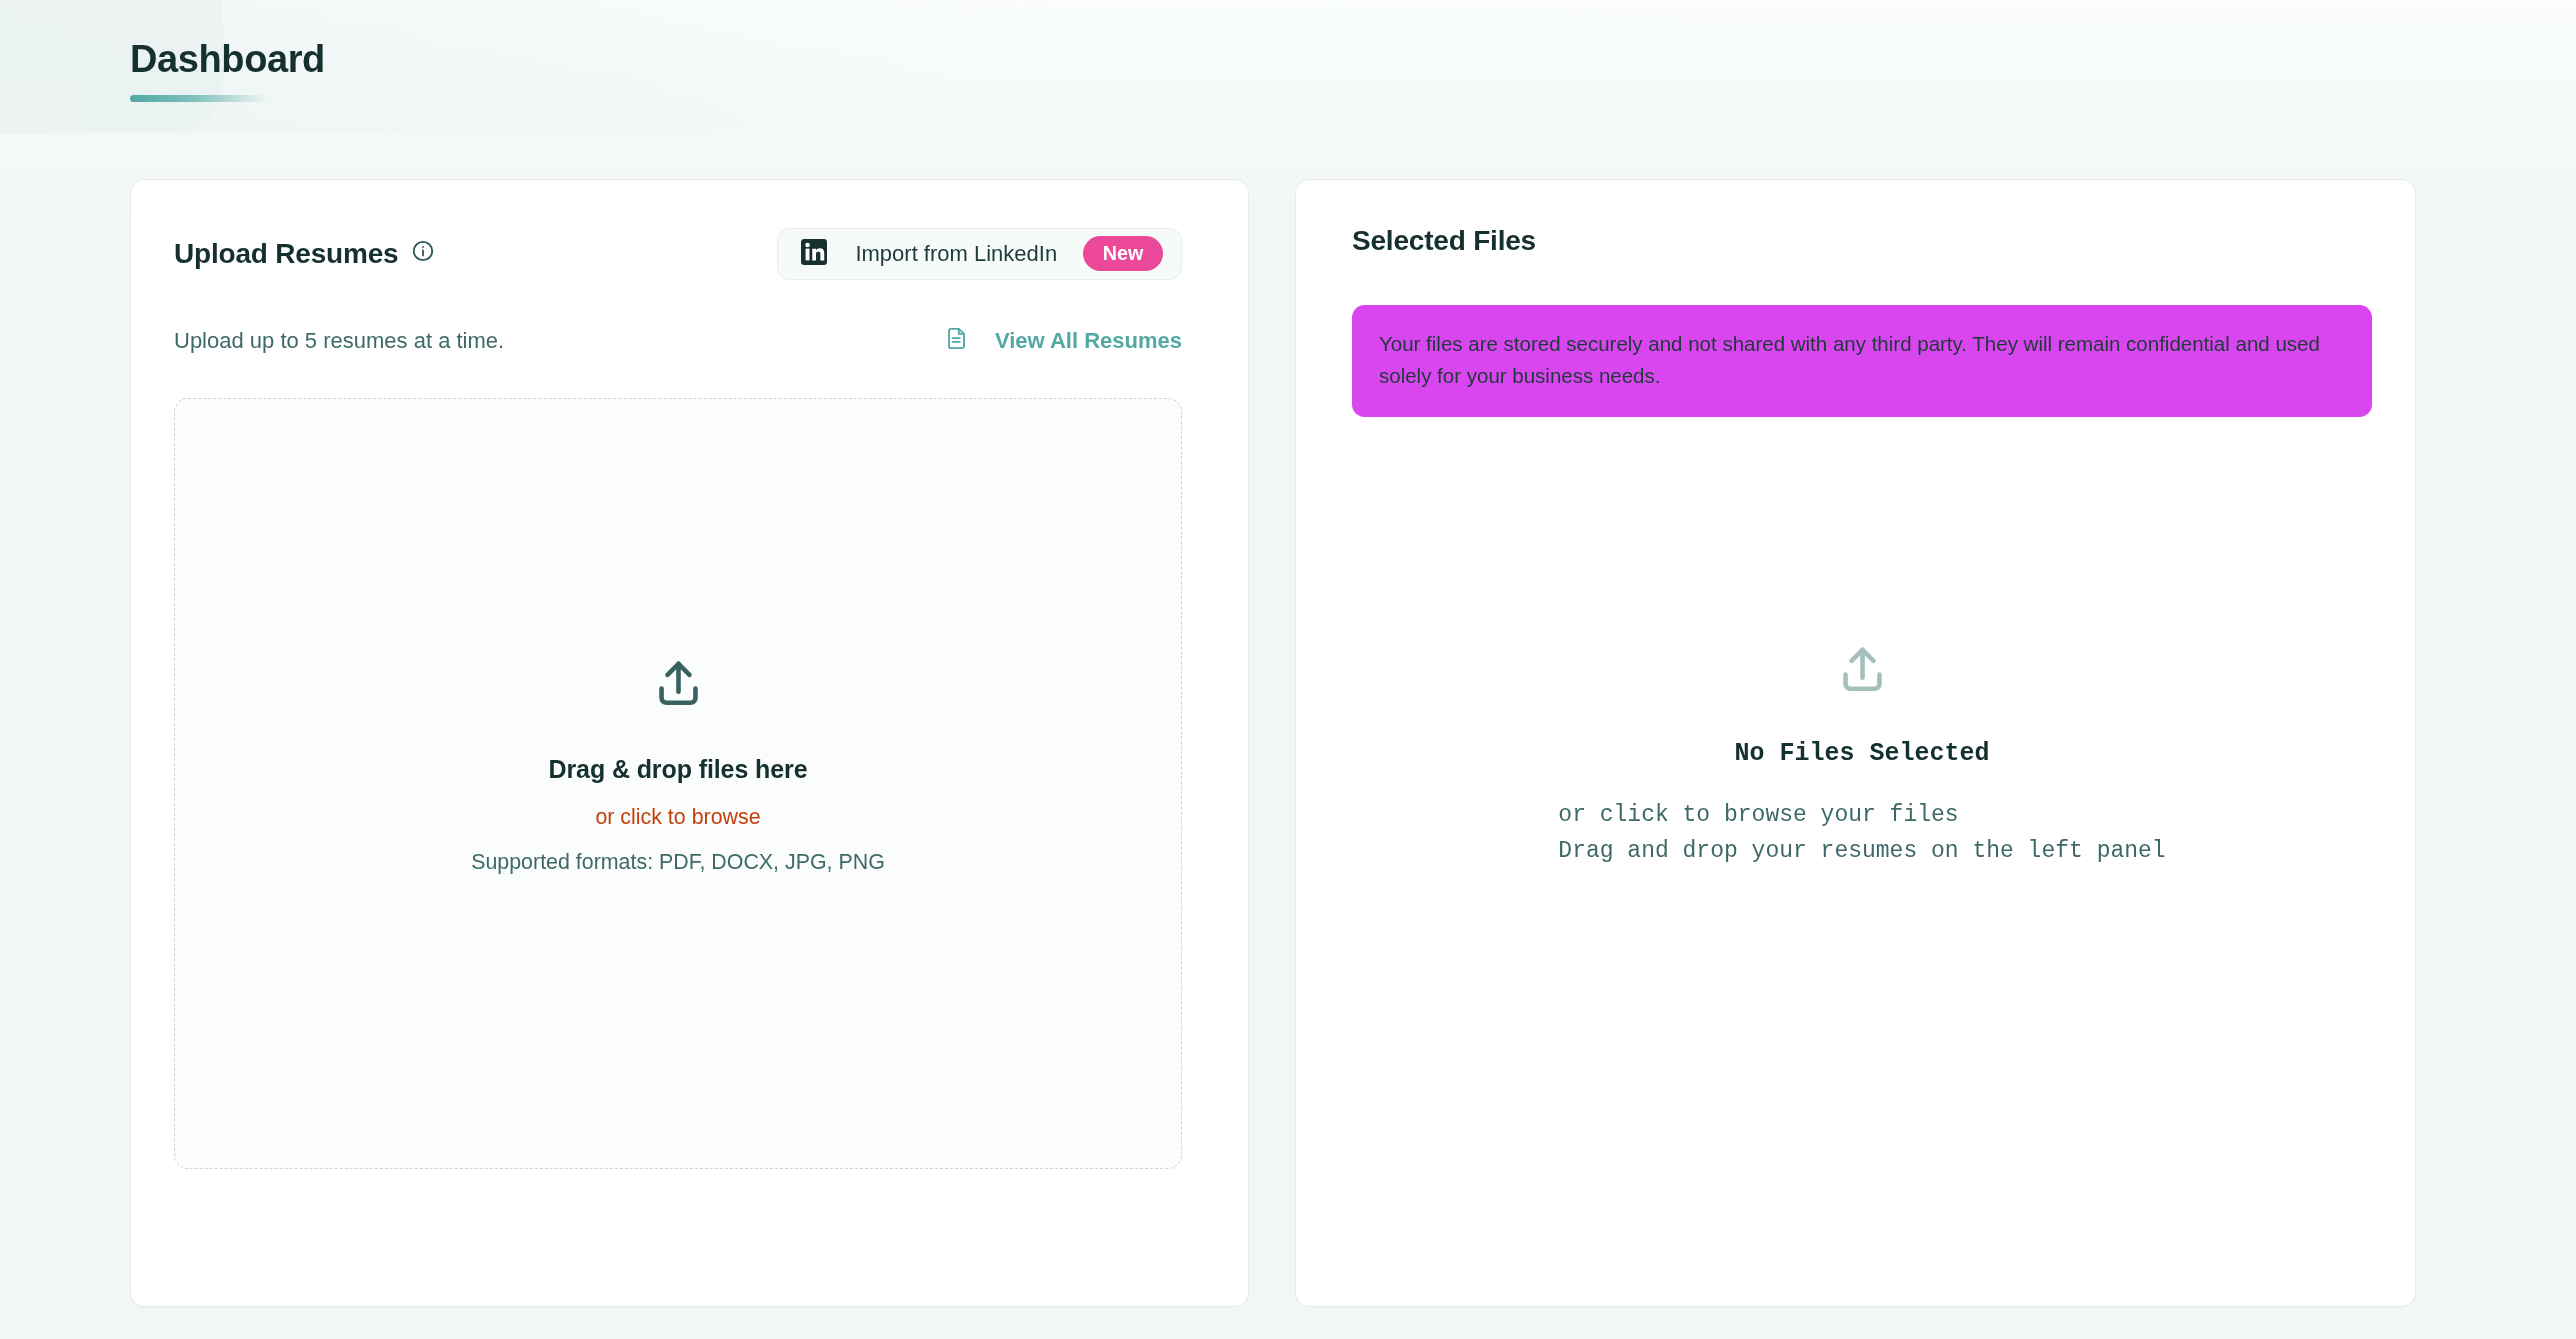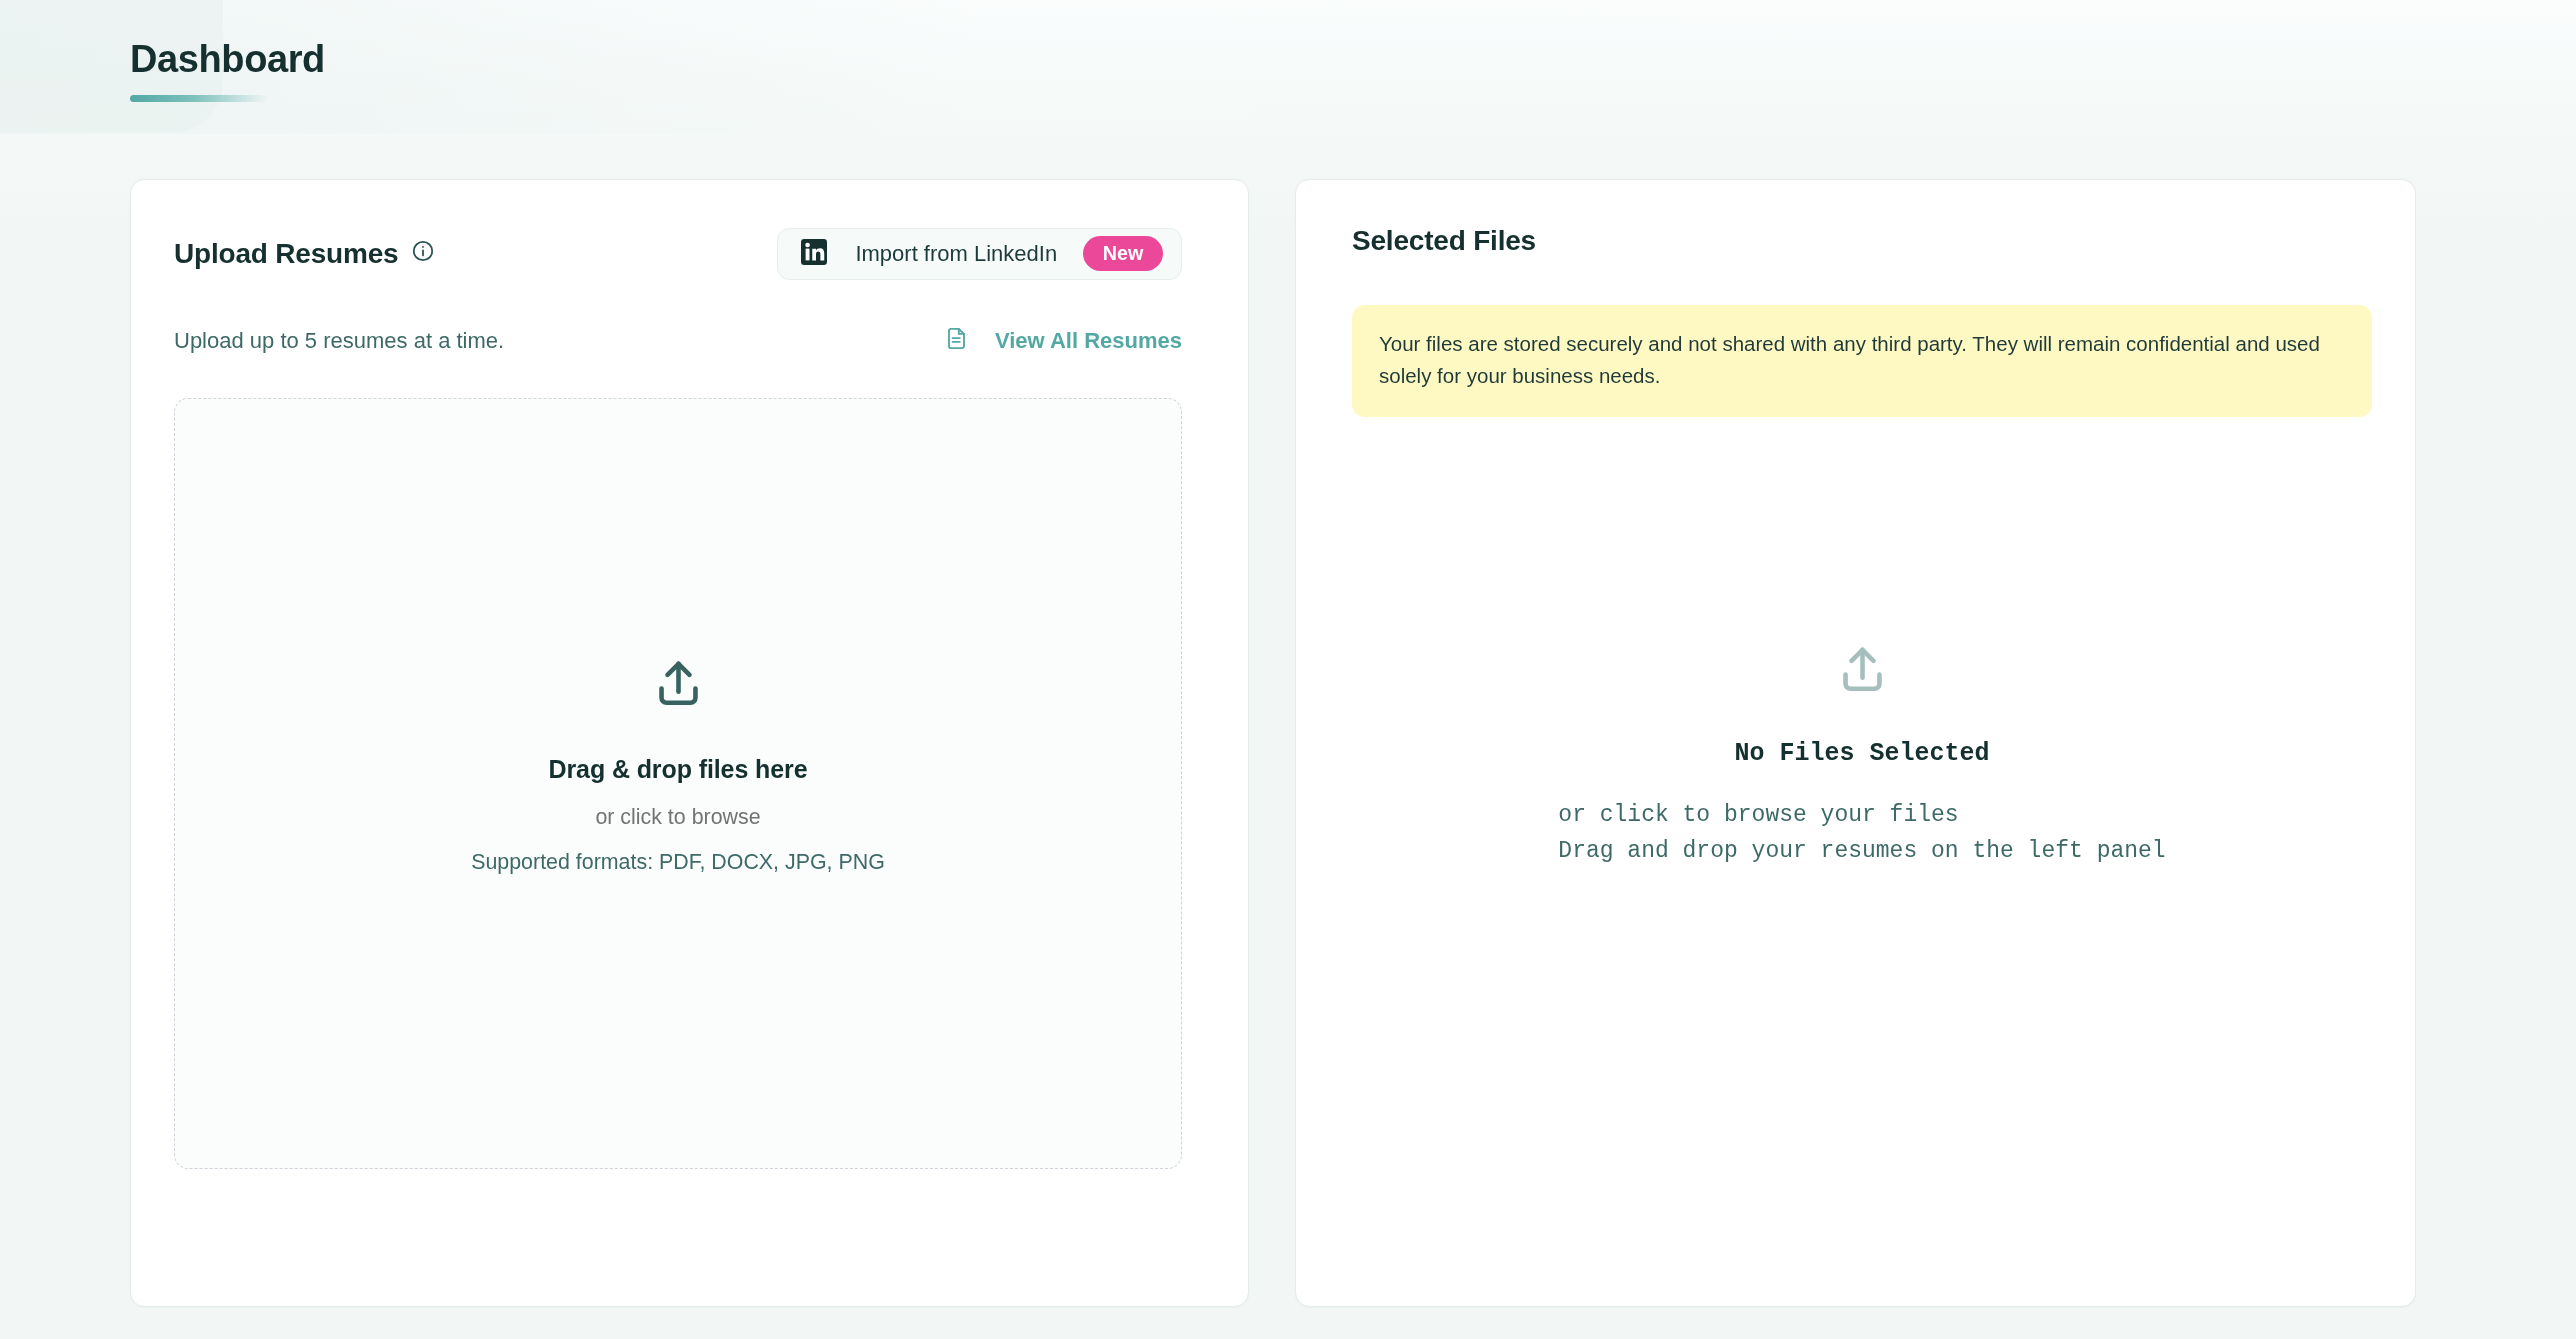--- a/index.html
+++ b/index.html
@@ -201,21 +201,21 @@
   .dz-title {
     font-size: 25px;
     font-weight: 700;
     color: #14302f;
     letter-spacing: -0.1px;
   }
 
   .dz-sub {
     margin-top: 21.4px;
     font-size: 21.4px;
-    color: #737373;
+    color: #c2410c;
   }
 
   .dz-formats {
     margin-top: 19.7px;
     font-size: 21.4px;
     color: #3d6967;
   }
 
   
   .selected-title {
@@ -223,21 +223,21 @@
     font-weight: 700;
     letter-spacing: -0.2px;
     color: #16302f;
     height: 50px;
     display: flex;
     align-items: center;
   }
 
   .privacy-note {
     margin-top: 39px;
-    background: #fef9c3;
+    background: #d946ef;
     border-radius: 12.5px;
     padding: 23px 27px 25px 27px;
     font-size: 20.5px;
     line-height: 1.55;
     color: #1f3a39;
   }
 
   .empty-state {
     margin-top: 225px;
     display: flex;

